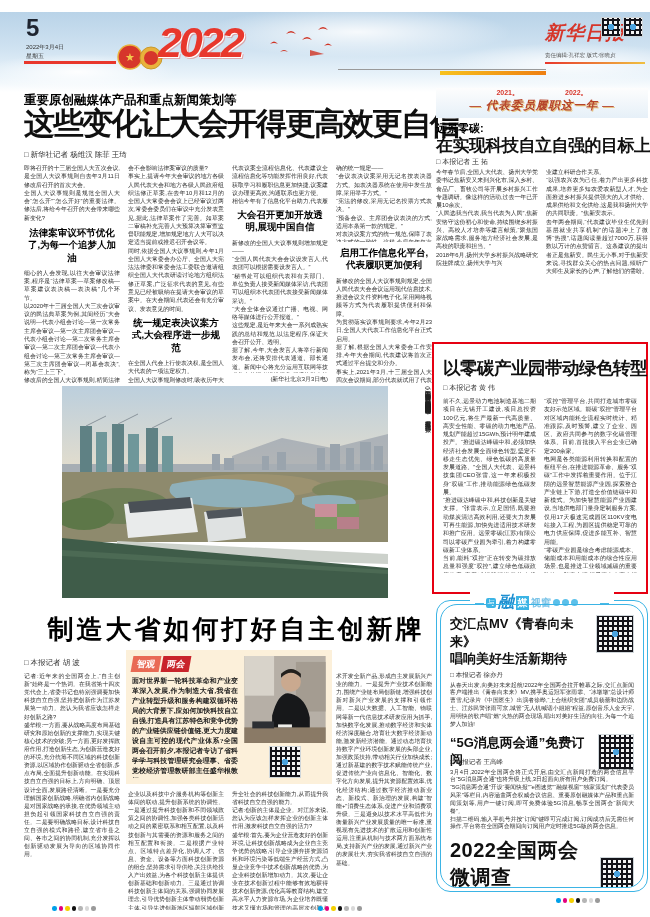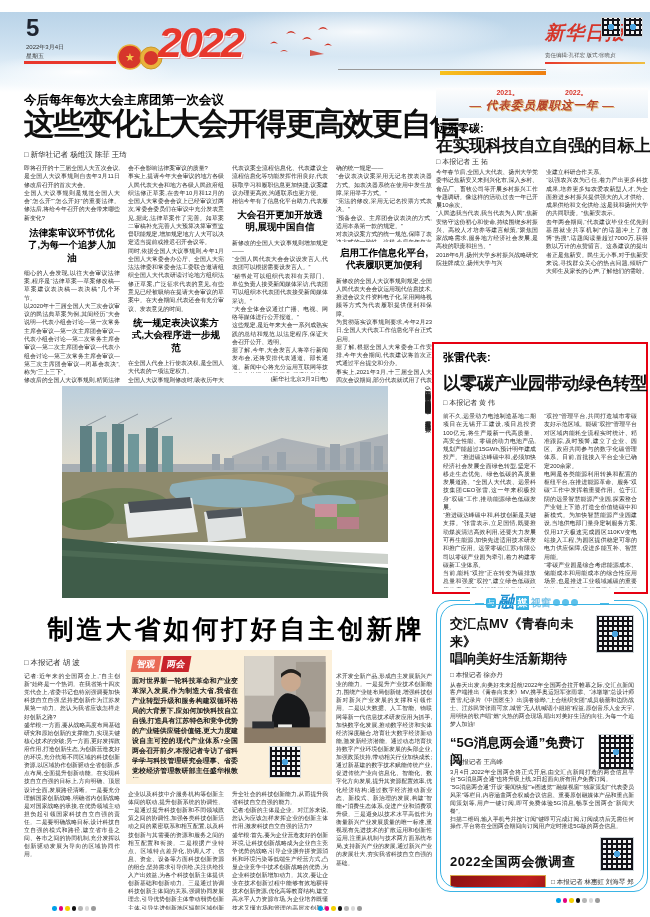--- a/index.html
+++ b/index.html
@@ -75,21 +75,21 @@
   .mh-yu{background:#3bb4e5;color:#fff;font-size:7px;padding:0 1.5px;border-radius:2px;}
   .mh-rong{color:#1d8fd1;font-size:16px;font-weight:900;font-style:italic;}
   .mh-mei{background:#3bb4e5;color:#fff;font-size:10px;font-weight:900;padding:0 1.5px;}
   .mh-shichuang{color:#7cc4e8;font-size:10px;font-weight:bold;}
   .mh-ico{width:7px;height:7px;border-radius:50%;background:#5bc0ea;display:inline-block;}
   .mh-dots{color:#3bb4e5;font-size:8px;letter-spacing:1px;}
   .mitem-head{font-size:13px;font-weight:900;color:#101010;line-height:1.35;white-space:pre-line;}
   .mitem-byline{font-size:6.5px;color:#333;margin:3px 0 2px 0;}
   .mitem-body{font-size:5.8px;line-height:1.35;text-align:justify;white-space:pre-line;overflow:hidden;}
   .mrow{display:flex;justify-content:space-between;gap:5px;}
-  .survey-head{font-size:13px;font-weight:900;color:#101010;letter-spacing:.5px;}
+  .survey-head{font-size:20px;font-weight:900;color:#101010;letter-spacing:.5px;}
   .survey-banner{width:94px;height:52px;flex-shrink:0;background:linear-gradient(135deg,#8c1212,#c01f1f 55%,#7d0f0f);
     border:1px solid #d8a64a;display:flex;flex-direction:column;align-items:center;justify-content:center;
     color:#f3cf7c;gap:1px;}
   
   .photo{left:62px;top:386px;width:326px;height:212px;}
   .photo-caption{left:392px;top:386px;width:40px;height:212px;writing-mode:vertical-rl;
     font-size:6px;line-height:1.6;color:#222;text-align:justify;}
   .photo-credit{margin-top:6px;font-size:6px;color:#222;}
   
   .int-headline{left:40px;top:612px;width:392px;text-align:center;font-family:"Liberation Serif",serif;
@@ -149,21 +149,21 @@
   </div>
   <div class="abs grayline"></div>
   <div class="abs orangebar"></div>
 
   <div class="abs masthead">新华日报</div>
   <div class="abs qr" style="left:601px;top:17px;width:18px;height:18px;"></div>
   <div class="abs qr" style="left:623px;top:17px;width:18px;height:18px;"></div>
   <div class="abs editors">责任编辑:孔祥宏  版式:张晓贞</div>
   <div class="abs mastline"></div>
 
-  <div class="abs main-kicker kicker">今后每年每次大会主席团第一次会议</div>
+  <div class="abs main-kicker kicker">重要原创融媒体产品和重点新闻策划等</div>
   <div class="abs main-headline">这些变化让大会开得更高效更自信</div>
   <div class="abs main-byline byline">□ 新华社记者 杨维汉 陈菲 王琦</div>
 
   <div class="abs main-cols colflex">
     <div class="col">
       <div class="tiny pre" style="max-height:58px;">即将召开的十三届全国人大五次会议,是全国人大议事规则自去年3月11日修改后召开的首次大会。
 全国人大议事规则是规范全国人大会“怎么开”“怎么开好”的重要法律。修法后,将给今年召开的大会带来哪些新变化?</div>
       <div class="subhead">法律案审议环节优化了,为每一个追梦人加油</div>
       <div class="tiny post">细心的人会发现,以往大会审议法律案,程序是“法律草案—草案修改稿—草案建议表决稿—表决稿”几个环节。
 以2020年十三届全国人大三次会议审议的民法典草案为例,其间经历“大会说明—代表小组会讨论—第一次常务主席会审议—第一次主席团会审议—代表小组会讨论—第二次常务主席会审议—第二次主席团会审议—代表小组会讨论—第三次常务主席会审议—第三次主席团会审议—闭幕会表决”,称为“三上三下”。
@@ -221,21 +221,20 @@
   <div class="abs jiao-cols colflex">
     <div class="col tiny">今年春节后,全国人大代表、扬州大学党委书记焦新安又来到兴化市,深入乡村、食品厂、畜牧公司等开展乡村振兴工作专题调研。像这样的活动,过去一年已开展10余次。
 “人民选我当代表,我当代表为人民”,焦新安恪守这份初心和使命,持续围绕乡村振兴、高校人才培养等建言献策,“聚焦国家战略需求,服务地方经济社会发展,是高校的职责和担当。”
 2018年6月,扬州大学乡村振兴战略研究院挂牌成立,扬州大学与兴</div>
     <div class="col tiny">业建立科研合作关系。
 “以强农兴农为己任,着力产出更多科技成果,培养更多知农爱农新型人才,为全面推进乡村振兴提供强大的人才供给、成果供给和文化供给,这是我和扬州大学的共同职责。”焦新安表示。
 去年两会期间,“代表建议毕业生优先到基层就业共享机制”的话题冲上了微博“热搜”,话题阅读量超过7000万,获得数以万计的点赞留言。这条建议的提出者正是焦新安。民生无小事,对于焦新安来说,寻找群众关心的热点问题,倾听广大师生及家长的心声,了解他们的需盼。</div>
   </div>
 
   <div class="abs redbox">
-    <div class="red-kicker kicker">张雷代表:</div>
     <div class="red-headline">以零碳产业园带动绿色转型</div>
     <div class="red-byline">□ 本报记者 黄 伟</div>
     <div class="colflex red-cols">
       <div class="col tiny">前不久,远景动力电池制造基地二期项目在无锡开工建设,项目总投资100亿元,将生产最新一代高质量、高安全性能、零碳的动力电池产品,规划产能超过15GWh,预计明年建成投产。“推进碳达峰碳中和,必须加快经济社会发展全面绿色转型,坚定不移走生态优先、绿色低碳的高质量发展道路。”全国人大代表、远景科技集团CEO张雷,这一年来积极投身“双碳”工作,推动能源绿色低碳发展。
 “推进碳达峰碳中和,科技创新是关键支撑。”张雷表示,立足国情,既要推动煤炭清洁高效利用,还要大力发展可再生能源,加快先进适用技术研发和推广应用。远景零碳(江苏)有限公司以零碳产业园为牵引,着力构建零碳新工业体系。
 当前,能耗“双控”正在转变为碳排放总量和强度“双控”,建立绿色低碳政策体系,完善减污降碳激励约束机制。去年9月,远景红杉碳中和基金落地无锡高新区,协同打造碳科技产业孵化中心、零碳数字创新中心,远景方舟能碳</div>
       <div class="col tiny">“双控”管理平台,共同打造城市零碳友好示范区域。能碳“双控”管理平台对区域内能耗全流程实时统计、精准跟踪,及时预警,建立了企业、园区、政府共同参与的数字化碳管理体系。目前,首批接入平台企业已确定200余家。
 电网是各类能源利用转换和配置的枢纽平台,在推进能源革命、服务“双碳”工作中发挥着重要作用。位于江阴的远景智慧能源产业园,探索整合产业链上下游,打造全价值链碳中和新模式。为加快智慧能源产业园建设,当地供电部门量身定制服务方案,仅用17天极速完成园区110KV变电站接入工程,为园区提供稳定可靠的电力供应保障,促进多能互补、智慧用能。
 “零碳产业园是综合考虑能源成本、储能成本和用能成本的综合性应用场景,也是推进工业领域减碳的重要阵地。”张雷介绍,远景正在内蒙古打造零碳产业园,80%的能源直接来自风电、光伏和储能,20%的能源与电网友好互动、智慧互补,从而实现100%绿色能源供给。远景将在各地因地制宜建设零碳产业园,更大力度推进碳达峰碳中和。</div>
     </div>

